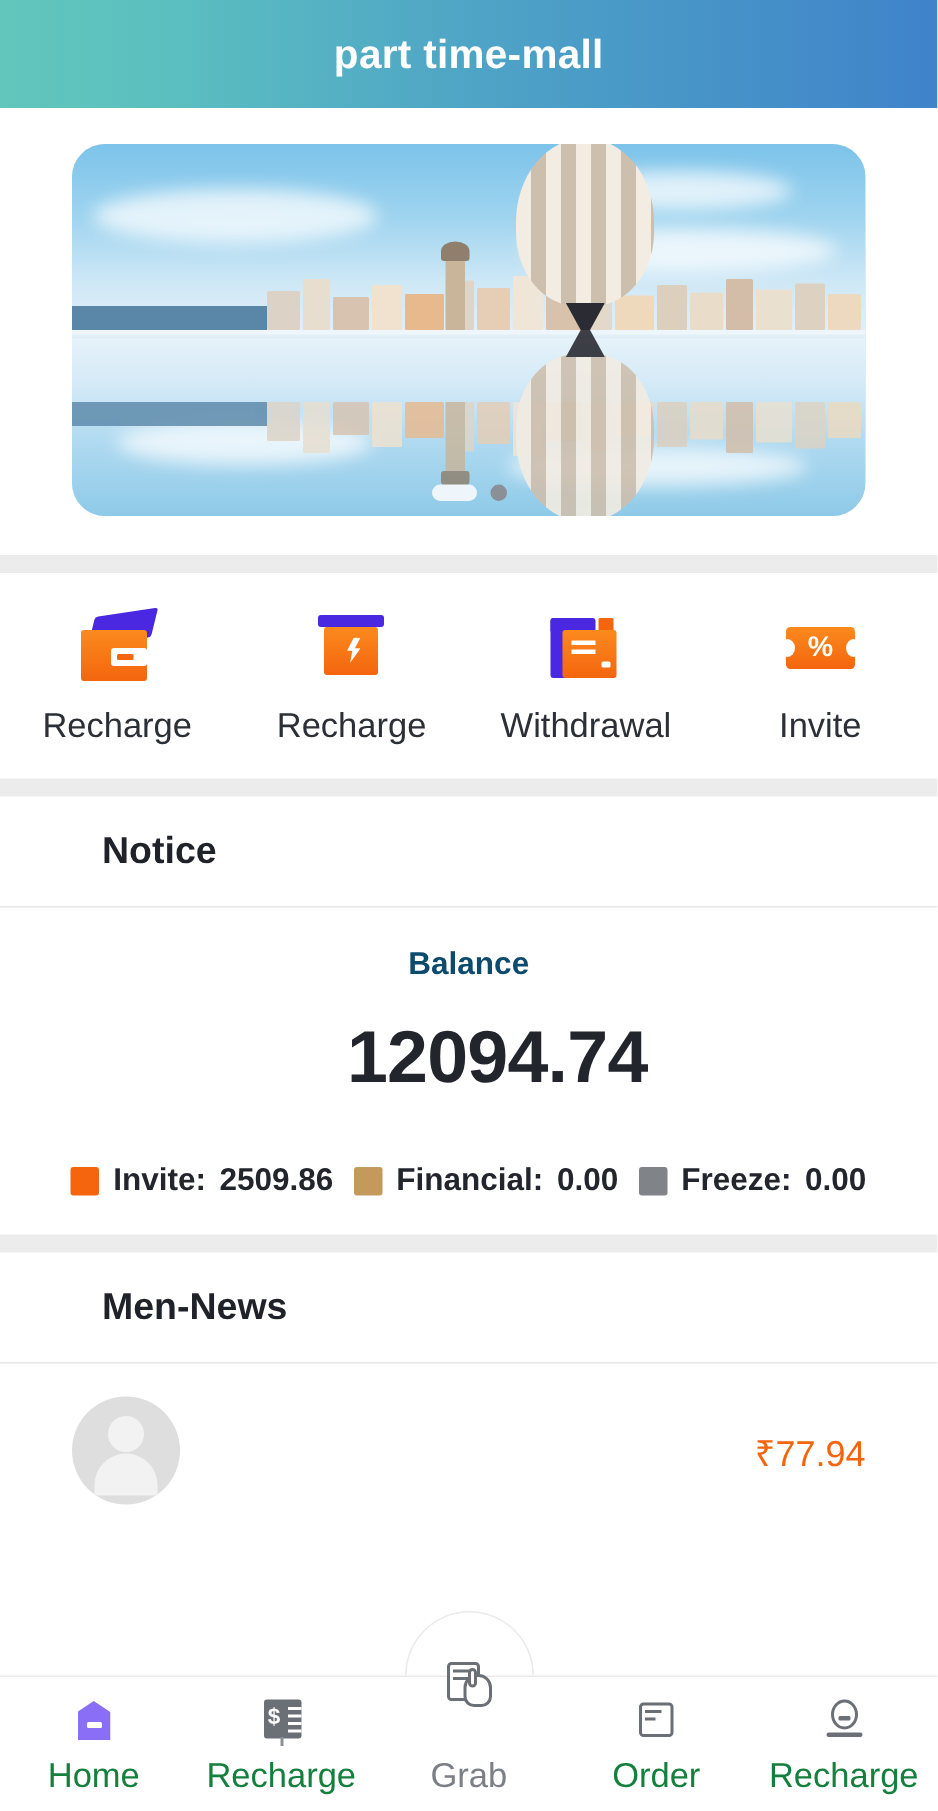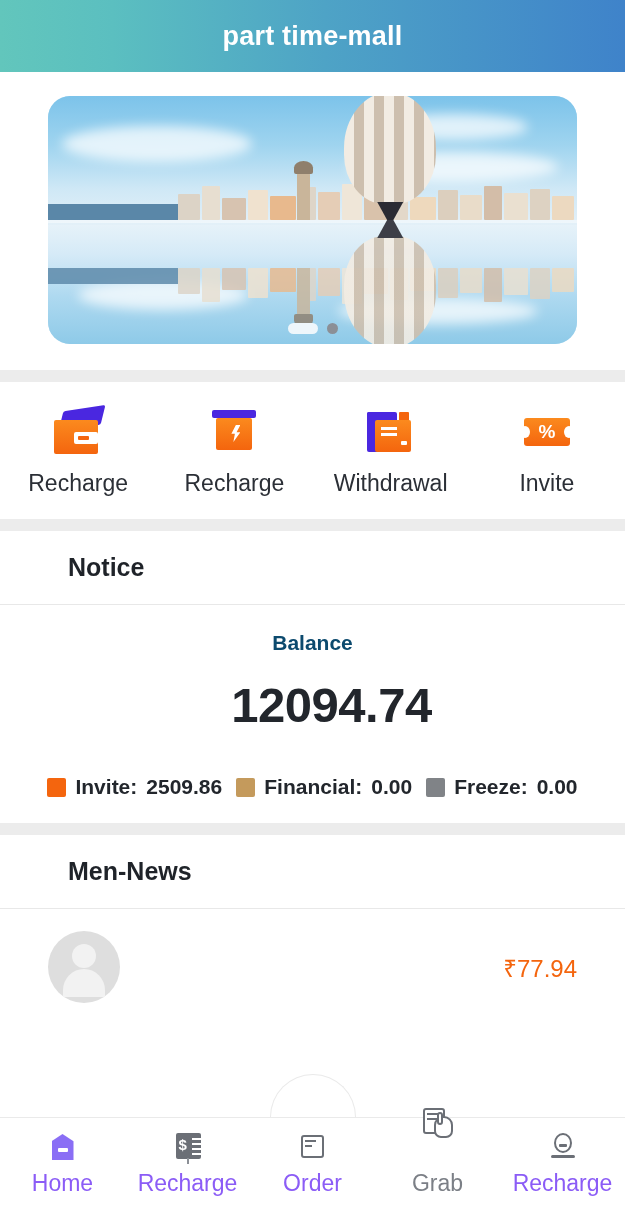--- a/index.html
+++ b/index.html
@@ -183,21 +183,21 @@
   
   .tabbar {
     position: absolute; left: 0; right: 0; bottom: 0; height: 90px;
     background: #fff; border-top: 1px solid #eaeaea;
     display: flex; align-items: flex-end;
   }
   .tab {
     flex: 1; display: flex; flex-direction: column; align-items: center;
     gap: 6px; padding-bottom: 10px;
   }
-  .tab-label { font-size: 23px; color: #8b5cf6; }
+  .tab-label { font-size: 23px; color: #15803d; }
   .tab-label.accent { color: #7b7f86; }
   .tab-ico { width: 34px; height: 34px; position: relative; }
 
   
   .ic-home .h {
     position:absolute; left:6px; top:4px; width:22px; height:26px; background:#8a6ef5;
     clip-path: polygon(50% 0, 100% 28%, 100% 100%, 0 100%, 0 28%);
   }
   .ic-home .h:after{ content:""; position:absolute; left:6px; top:14px; width:10px; height:4px;
     background:#fff; border-radius:1px;}
@@ -407,39 +407,39 @@
         <div class="r"></div>
           <div class="s">$</div>
         <div class="ln n1"></div>
           <div class="ln n2"></div>
           <div class="ln n3"></div>
           <div class="ln n4"></div>
         <div class="pin"></div>
       </div>
       <div class="tab-label">Recharge</div>
     </div>
-    <div class="tab">
-      <div class="tab-ico ic-ord">
-        <div class="o"></div>
-          <div class="a"></div>
-          <div class="b"></div>
-      </div>
-      <div class="tab-label">Order</div>
-    </div>
     <div class="tab tab-grab">
       <div class="tab-ico ic-grab">
         <div class="doc"></div>
           <div class="t1"></div>
           <div class="t2"></div>
         <div class="hand"></div>
           <div class="finger"></div>
       </div>
       <div class="tab-label accent">Grab</div>
     </div>
     <div class="tab">
+      <div class="tab-ico ic-ord">
+        <div class="o"></div>
+          <div class="a"></div>
+          <div class="b"></div>
+      </div>
+      <div class="tab-label">Order</div>
+    </div>
+    <div class="tab">
       <div class="tab-ico ic-acc">
         <div class="head"></div>
           <div class="mouth"></div>
           <div class="base"></div>
       </div>
       <div class="tab-label">Recharge</div>
     </div>
   </div>
 
 </div>

